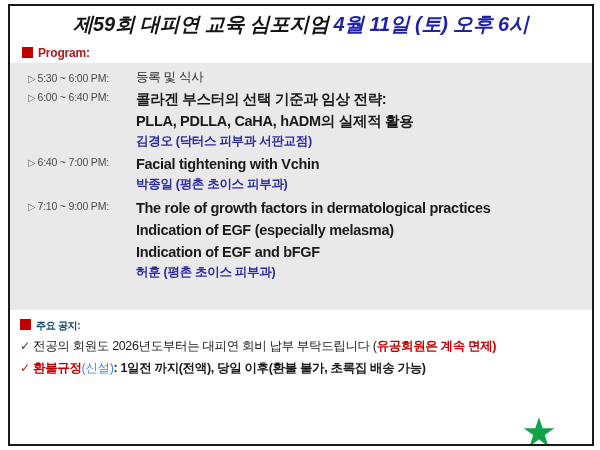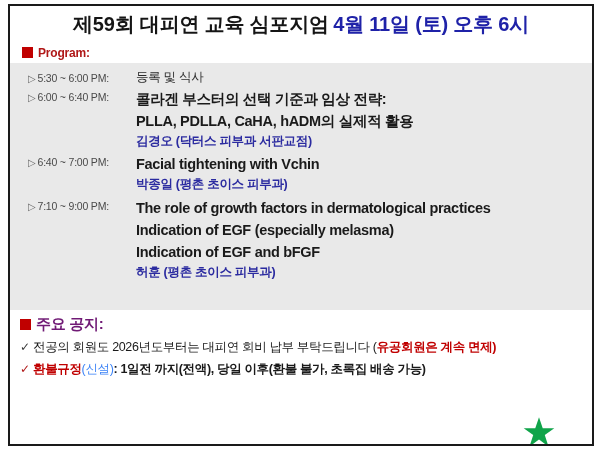--- a/index.html
+++ b/index.html
@@ -34,20 +34,21 @@
   }
 
   
   .header {
     box-sizing: border-box;
     height: 36px;
     padding-top: 5px;
     text-align: center;
     white-space: nowrap;
     background: #ffffff;
+    font-style: italic;
   }
   .header .t-main {
     font-size: 20px;
     font-weight: bold;
     color: #151515;
     letter-spacing: -0.2px;
   }
   .header .t-date {
     font-size: 20px;
     font-weight: bold;
@@ -136,23 +137,23 @@
   .notice {
     box-sizing: border-box;
     background: #ffffff;
     padding: 5px 0 0 10px;
   }
   .notice-head {
     white-space: nowrap;
     margin-bottom: 3px;
   }
   .notice-head .lbl {
-    font-size: 15px;
-    font-weight: bold;
-    color: #701a75;
+    font-size: 10px;
+    font-weight: bold;
+    color: #0c4a6e;
     letter-spacing: -0.3px;
   }
   .notice-line {
     white-space: nowrap;
     font-size: 12.5px;
     color: #1a1a1a;
     line-height: 1.72;
     letter-spacing: -0.35px;
   }
   .chk {

